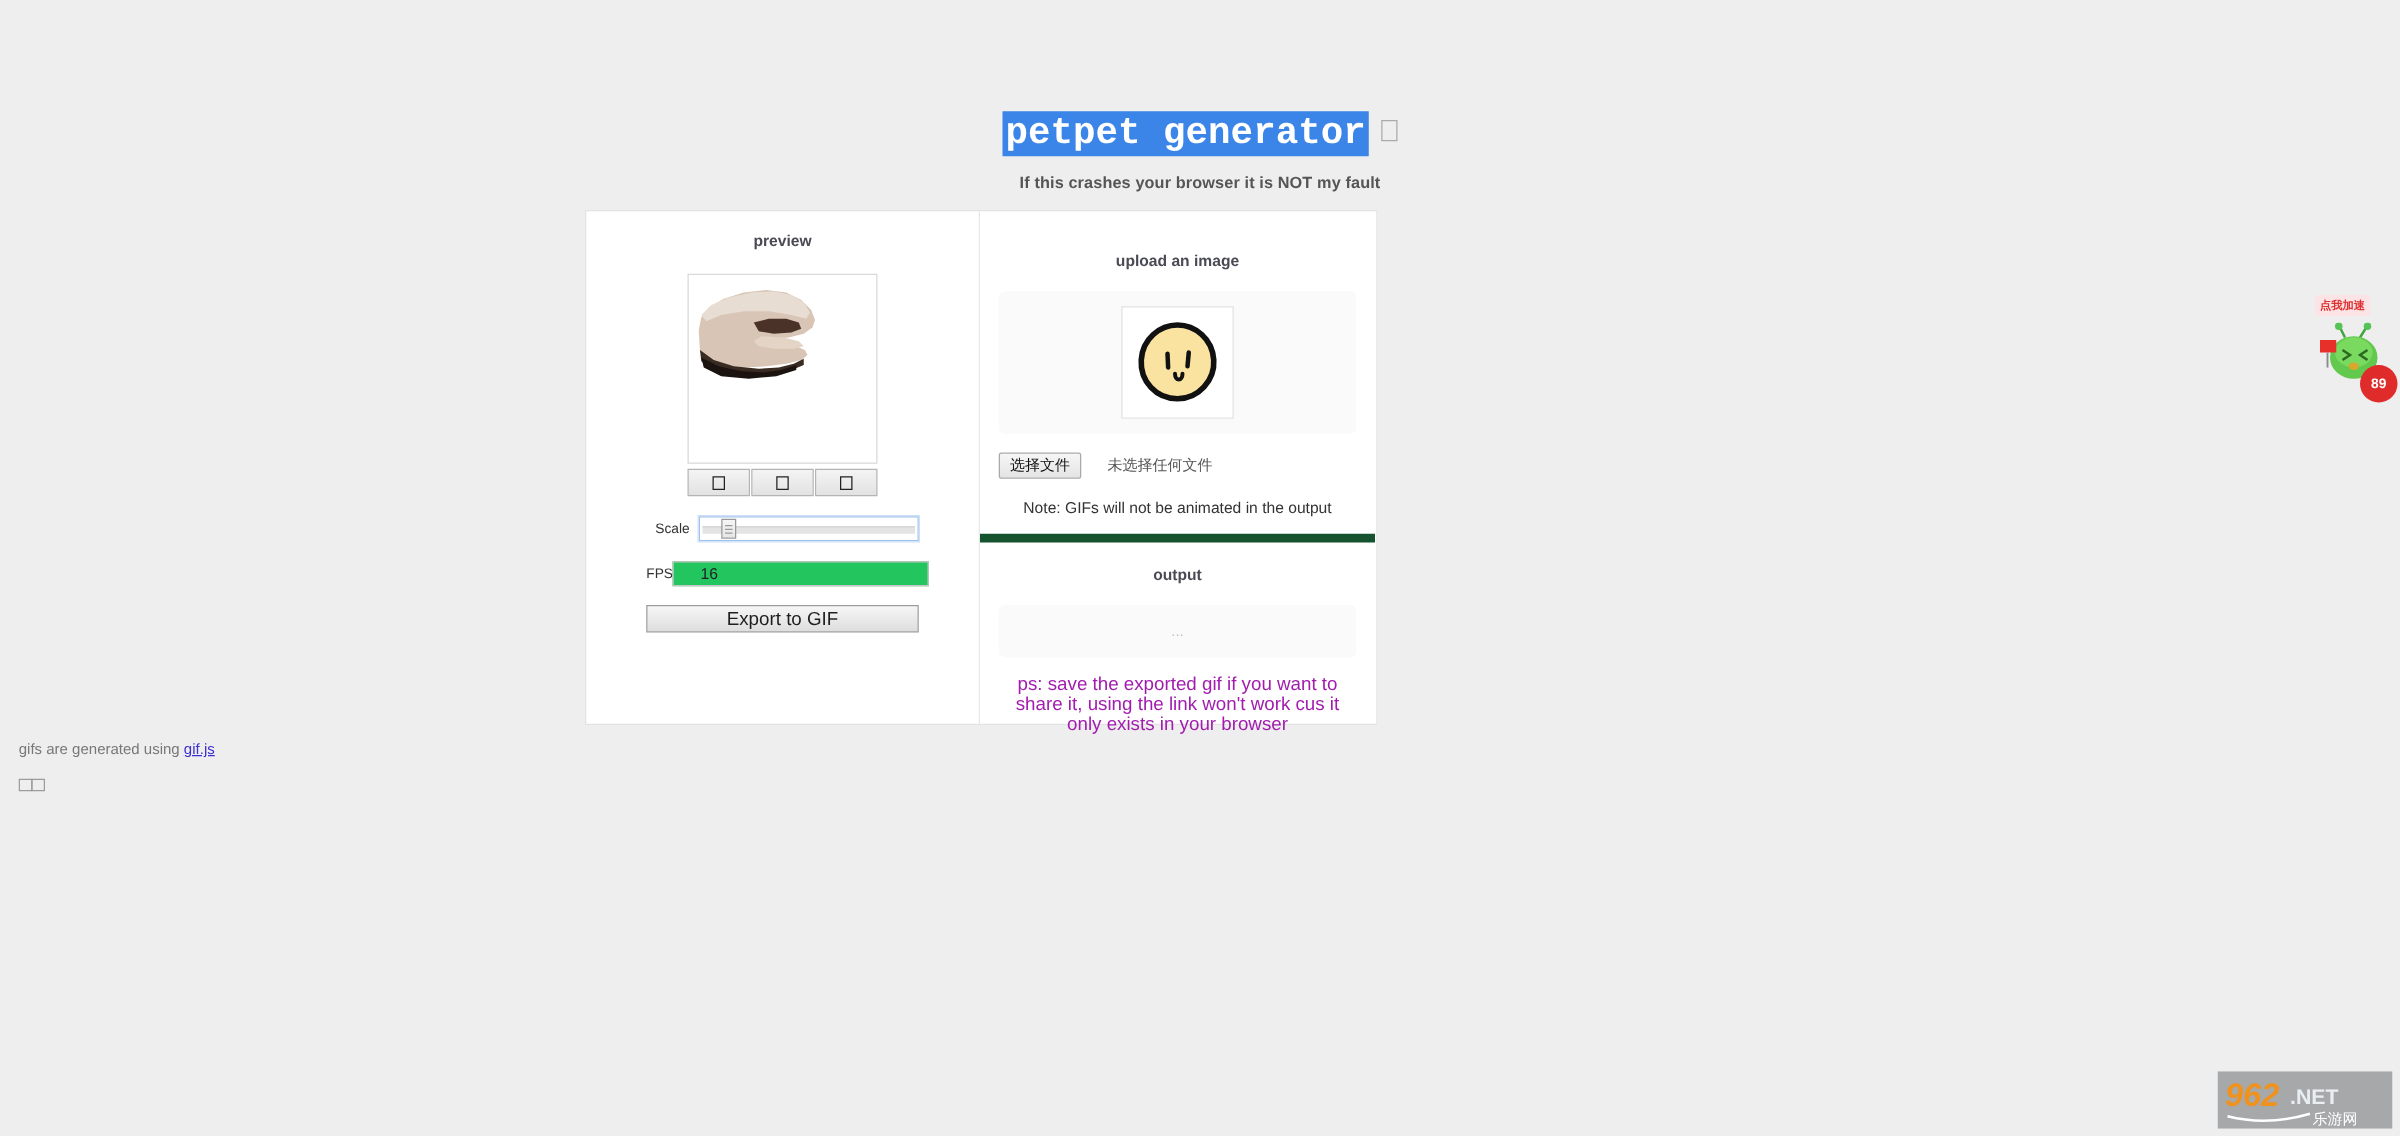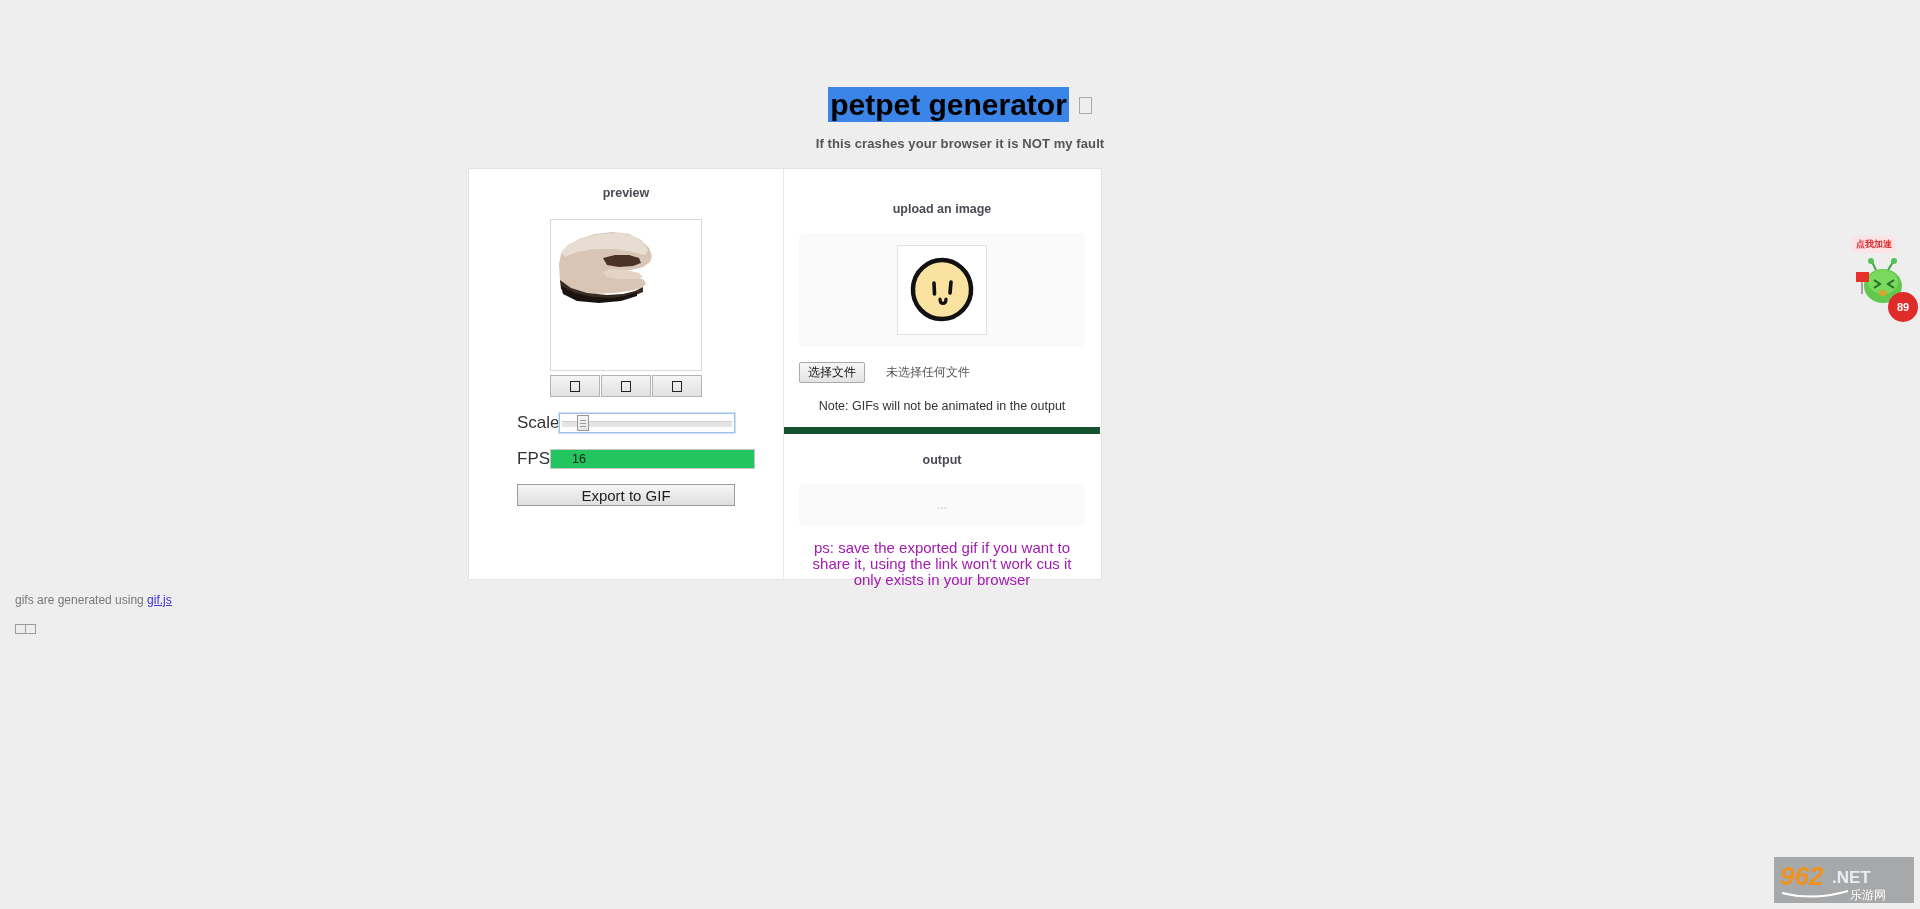--- a/index.html
+++ b/index.html
@@ -24,22 +24,23 @@
   .app-title {
     margin: 0;
     font-size: 30px;
     font-weight: bold;
     line-height: 34px;
     color: #444444;
     display: inline-block;
   }
   .title-sel {
     background: #3b84e8;
-    color: #000000;
+    color: #ffffff;
     padding: 1px 2px;
+    font-family: Liberation Mono, monospace;
   }
   .tofu {
     display: inline-block;
     width: 11px;
     height: 15px;
     border: 1px solid #aaaaaa;
     vertical-align: 1px;
     margin-left: 10px;
     background: transparent;
   }
@@ -143,21 +144,21 @@
   
   .ctrl-row {
     display: flex;
     align-items: center;
     width: 218px;
     margin: 16px auto 0 auto;
   }
   .ctrl-label {
     width: 42px;
     text-align: center;
-    font-size: 17px;
+    font-size: 11px;
     color: #333333;
   }
   .slider-wrap {
     flex: 1;
     height: 20px;
     border: 1px solid #9dc2ee;
     outline: 1px solid #cfe0f5;
     background: #ffffff;
     position: relative;
     box-sizing: border-box;

